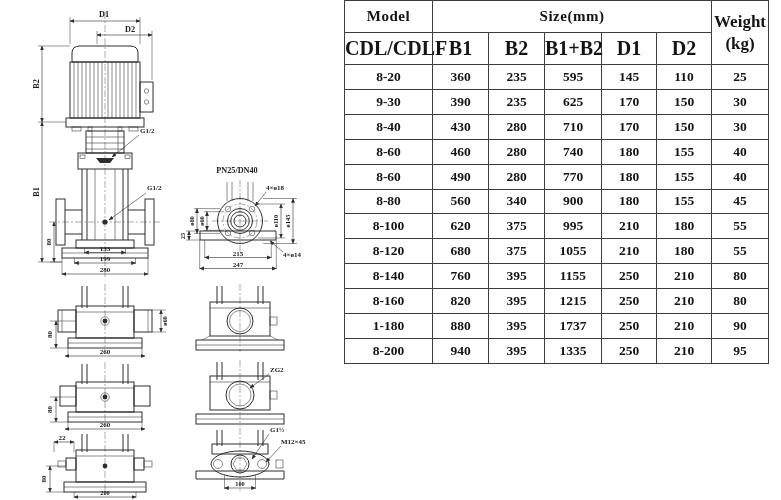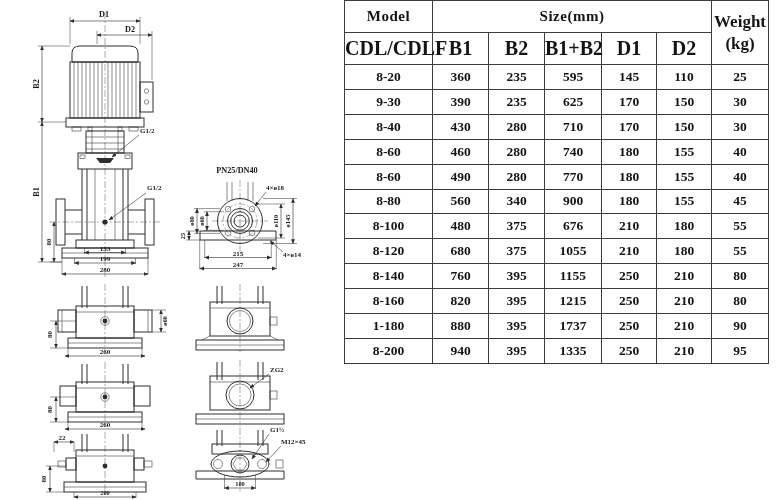--- a/index.html
+++ b/index.html
@@ -368,23 +368,23 @@
     <td>560</td>
     <td>340</td>
     <td>900</td>
     <td>180</td>
     <td>155</td>
     <td>45</td>
   </tr>
 
   <tr>
     <td>8-100</td>
-    <td>480</td>
+    <td>620</td>
     <td>375</td>
-    <td>676</td>
+    <td>995</td>
     <td>210</td>
     <td>180</td>
     <td>55</td>
   </tr>
 
   <tr>
     <td>8-120</td>
     <td>680</td>
     <td>375</td>
     <td>1055</td>

